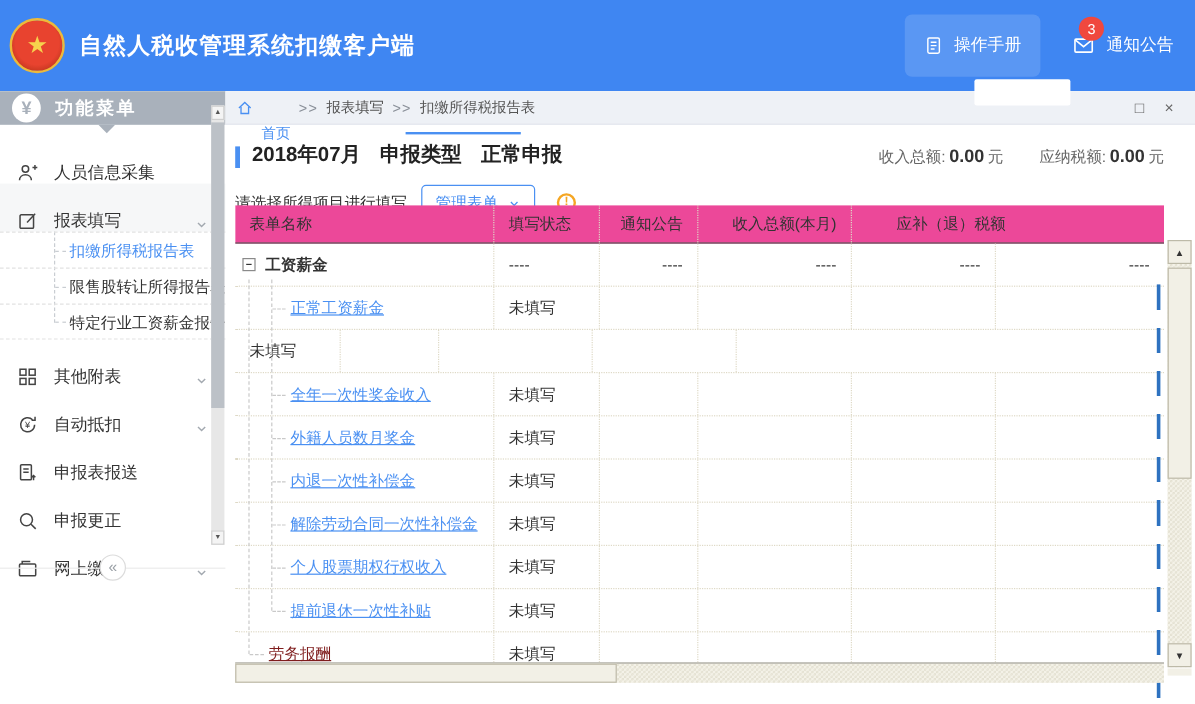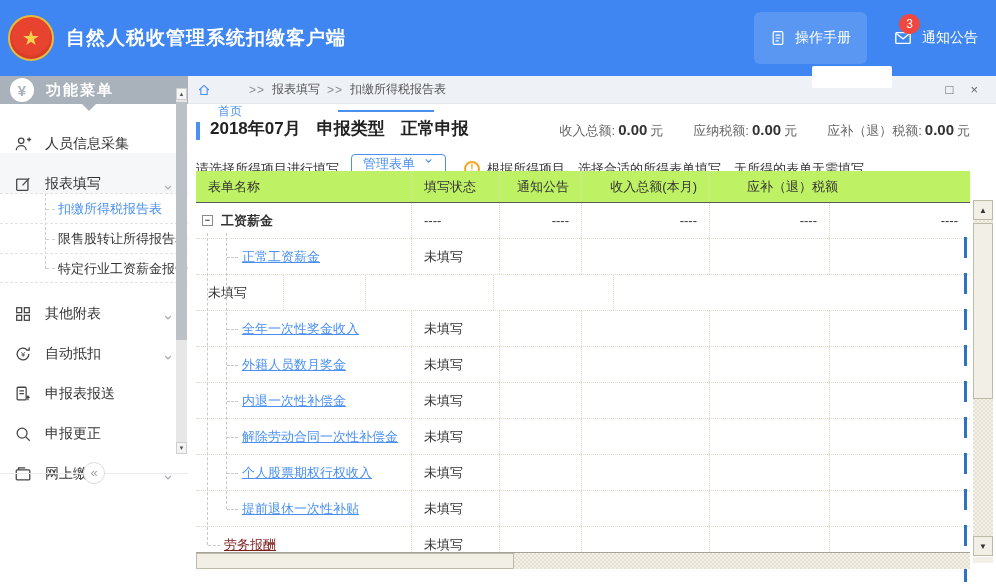--- a/index.html
+++ b/index.html
@@ -61,26 +61,26 @@
   .tbar { width:4px; height:18px; background:#4a90f2; margin-right:10px; }
   .title-text { display:flex; gap:16px; font-size:17px; font-weight:bold; color:#222; }
   .title-underline { position:absolute; left:150px; top:34px; width:96px; height:2px; background:#4a90f2; }
   .stats { margin-left:auto; margin-right:26px; display:flex; gap:30px; align-items:baseline; }
   .stat { white-space:nowrap;margin-top:31px; }
   .stat .lbl,.stat .unit { font-size:13px; color:#666; }
   .stat .val { font-size:15px; font-weight:bold; color:#333; margin:0 3px; }
 
   
   .filter-row { height:58px; display:flex; align-items:center; padding-left:8px; font-size:13px; color:#333; }
-  .manage-btn { margin:0 12px; height:30px; padding:0 11px; background:#fff; border:1px solid #4a90f2; border-radius:4px; color:#4a90f2; font-size:13px; display:flex; align-items:flex-start; gap:8px; cursor:pointer; }
+  .manage-btn { margin:0 12px; height:30px; padding:0 11px; background:#fff; border:1px solid #4a90f2; border-radius:4px; color:#4a90f2; font-size:13px; display:flex; align-items:center; gap:8px; cursor:pointer; }
   .info-icon { width:16px; height:16px; border-radius:50%; border:2px solid #f5a623; color:#f5a623; font-weight:bold; font-size:10px; line-height:12px; text-align:center; margin:0 7px 0 6px; flex:0 0 auto; }
 
   
   .table { position:absolute; left:8px; top:95px; width:774px; height:416px; overflow:hidden; font-size:13px; color:#333; }
-  .thead { display:flex; height:32px; background:#bef264; border-bottom:1px solid #5a5a5a; }
+  .thead { display:flex; height:32px; background:#ec4899; border-bottom:1px solid #5a5a5a; }
   .th,.td { display:flex; align-items:center; padding:0 12px; height:100%; }
   .c0 { flex:0 0 216px; } .c1 { flex:0 0 88px; } .c2 { flex:0 0 82px; } .c3 { flex:0 0 128px; } .c4 { flex:0 0 120px; } .c5 { flex:0 0 140px; }
   .th.c0,.th.c1,.td.c0,.td.c1 { justify-content:flex-start; }
   .th.num,.td.num { justify-content:flex-end; }
   .th:not(.c5),.td:not(.c5) { border-right:1px dotted #ded9c6; }
   .tbody { position:relative; }
   .tr { display:flex; height:36px; border-bottom:1px dotted #ded9c6; }
   .td.c0 { position:relative; padding:0; }
   .minusbox { display:inline-block; width:11px; height:11px; border:1px solid #8a8a8a; background:#fff; color:#333; font-size:9px; line-height:9px; text-align:center; margin:0 8px 0 6px; cursor:pointer; flex:0 0 auto; }
   .tr.group .td.c0 { font-weight:bold; }
@@ -253,35 +253,33 @@
       <div class="title-row">
         <span class="tbar"></span>
         <div class="title-text">
           <span>2018年07月</span>
           <span>申报类型</span>
           <span>正常申报</span>
         </div>
         <div class="stats">
           <span class="stat"><span class="lbl">收入总额:</span><span class="val">0.00</span><span class="unit">元</span></span>
           <span class="stat"><span class="lbl">应纳税额:</span><span class="val">0.00</span><span class="unit">元</span></span>
-          <span class="stat"><span class="lbl">应补（退）税额:</span><span class="val">0.00</span><span class="unit">元</span></span>
         </div>
       </div>
       <div class="title-underline"></div>
 
       <div class="filter-row">
         <span>请选择所得项目进行填写</span>
         <button class="manage-btn">
           <span>管理表单</span>
           <svg class="i" width="11" height="11" viewBox="0 0 20 20" fill="none" stroke="#4a90f2" stroke-width="2">
               <path d="M5 8l5 5 5-5"></path>
             </svg>
         </button>
         <span class="info-icon">!</span>
-        <span>根据所得项目，选择合适的所得表单填写，无所得的表单无需填写。</span>
       </div>
 
       <div class="table">
         <div class="thead">
           <div class="th c0">表单名称</div>
           <div class="th c1">填写状态</div>
           <div class="th c2 num">通知公告</div>
           <div class="th c3 num">收入总额(本月)</div>
           <div class="th c5 num">应补（退）税额</div>
         </div>

